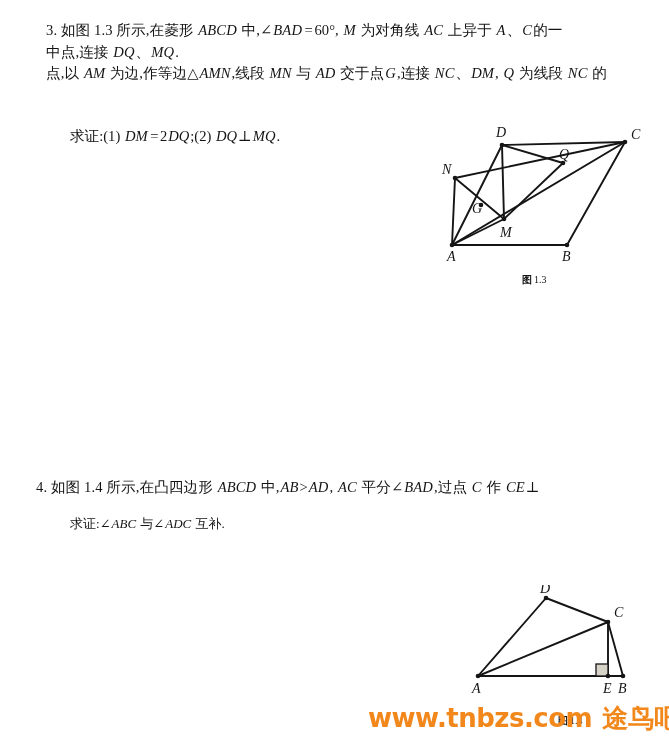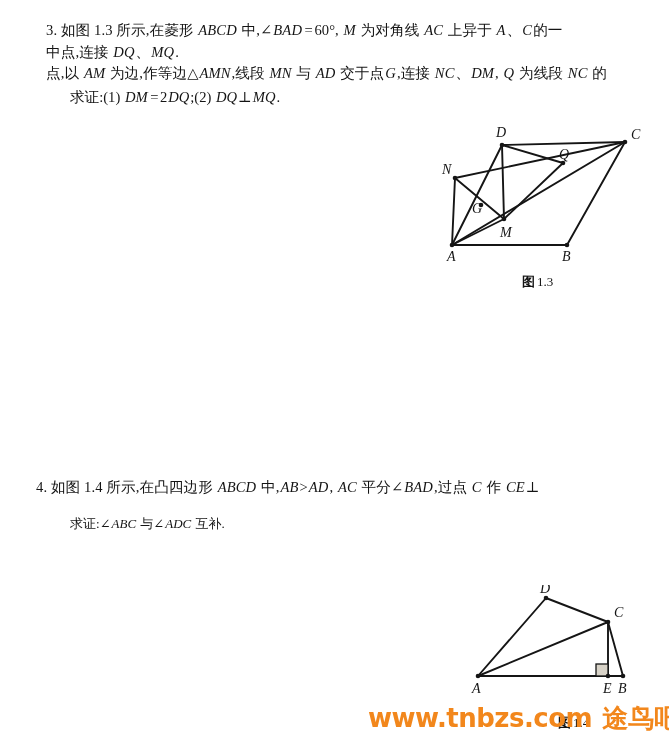--- a/index.html
+++ b/index.html
@@ -47,20 +47,21 @@
     font-family: "Liberation Serif", "DejaVu Serif", serif;
     font-style: normal;
   }
   .op { padding: 0 1.5px; }
   .claim {
     font-size: 14.6px;
     line-height: 24px;
     padding: 0 14px 0 46px;
     text-indent: 24px;
     color: #141414;
+    margin-top: 39px;
   }
   .claim2 {
     font-size: 13px;
     line-height: 22px;
     padding: 0 14px 0 46px;
     text-indent: 24px;
     color: #141414;
   }
 
   
@@ -75,21 +76,21 @@
   }
   .frac .num { display: block; padding: 0 2px; }
   .frac .den { display: block; border-top: 1px solid #1a1a1a; padding: 0 2px; }
 
   
   .figwrap {
     position: absolute;
   }
   .figcap {
     position: absolute;
-    font-size: 13px;
+    font-size: 10px;
     font-family: "Liberation Serif", "DejaVu Serif", serif;
     color: #141414;
     white-space: nowrap;
     font-weight: 700;
     text-align: center;
   }
   .figcap .capnum { font-weight: 400; padding-left: 2px; }
 
   svg text.lbl {
     font-family: "Liberation Serif", "DejaVu Serif", serif;

